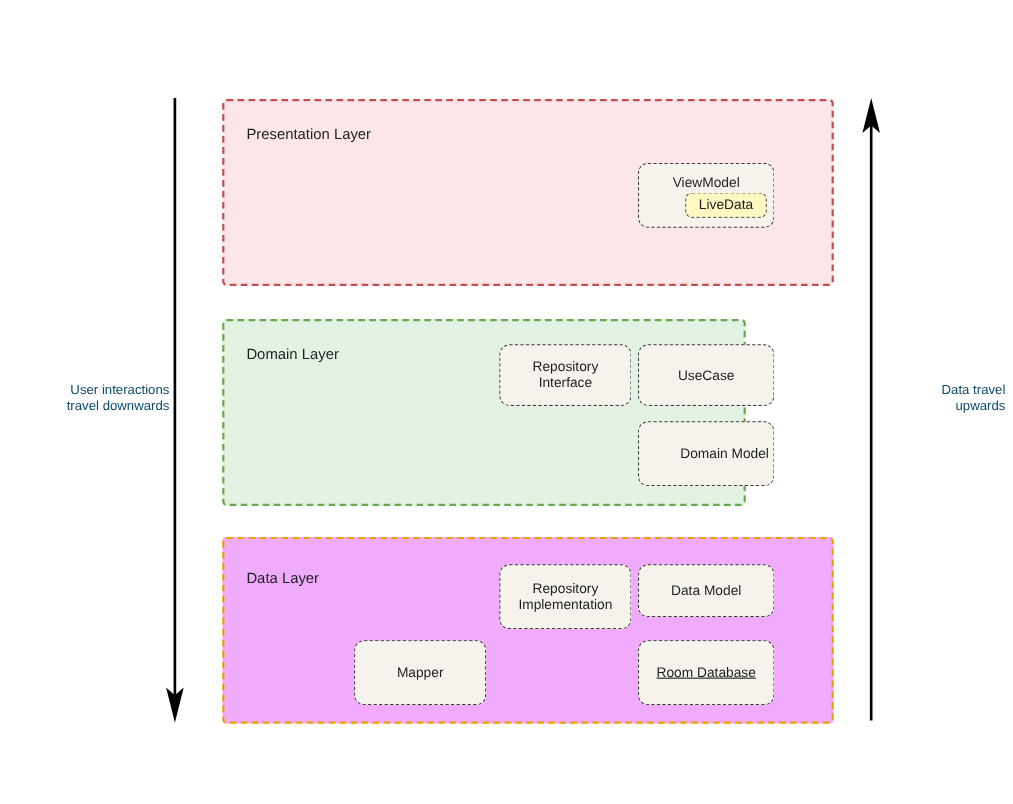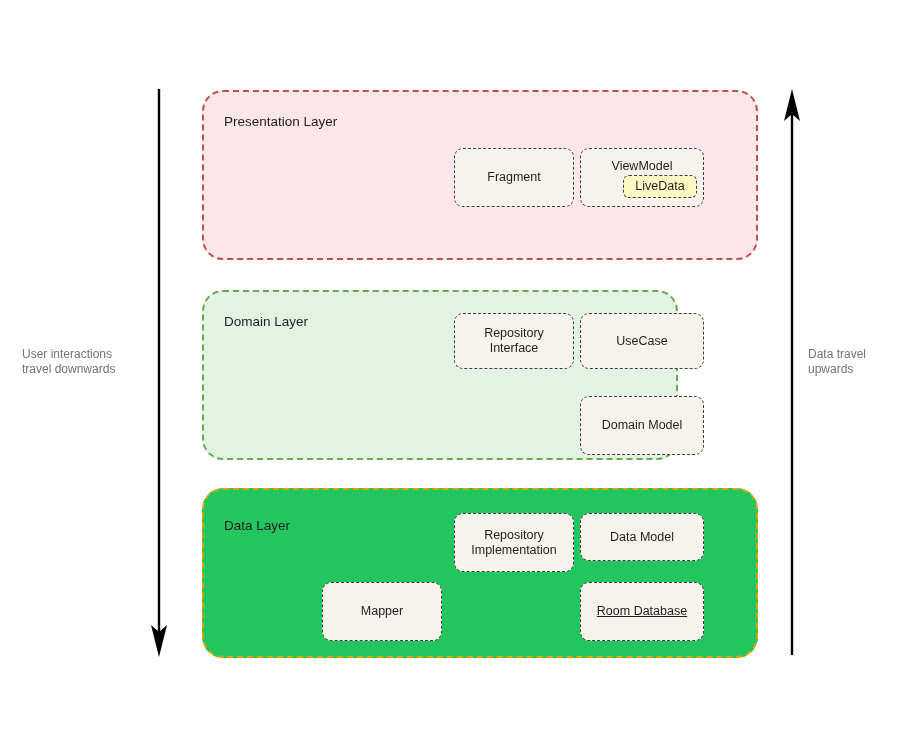--- a/index.html
+++ b/index.html
@@ -17,21 +17,21 @@
     height: 731px;
     background: #ffffff;
     overflow: hidden;
   }
 
   
   .layer {
     position: absolute;
     border-style: dashed;
     border-width: 2px;
-    border-radius: 21px;
+    border-radius: 4px;
     box-sizing: border-box;
   }
   .layer-title {
     position: absolute;
     font-size: 13.5px;
     line-height: 16px;
     color: #1f1f1f;
     white-space: nowrap;
   }
 
@@ -40,21 +40,21 @@
     background: #fce6ea;
     border-color: #c0504d;
   }
   #layer-domain {
     left: 202px; top: 290px; width: 476px; height: 170px;
     background: #e3f3e3;
     border-color: #6aa84f;
   }
   #layer-data {
     left: 202px; top: 488px; width: 556px; height: 170px;
-    background: #22c55e;
+    background: #f0abfc;
     border-color: #e8a200;
   }
 
   
   .node {
     position: absolute;
     box-sizing: border-box;
     background: #f5f3ec;
     border: 1.4px dashed #3d3d3d;
     border-radius: 9px;
@@ -86,22 +86,22 @@
   .node.stacked {
     align-items: flex-start;
     padding-top: 10px;
   }
 
   
   .side-label {
     position: absolute;
     font-size: 12px;
     line-height: 15px;
-    text-align: left;
-    color: #737373;
+    text-align: right;
+    color: #0c4a6e;
     white-space: pre-line;
   }
   #label-left  { left: 22px;  top: 347px; width: 132px; }
   #label-right { left: 808px; top: 347px; width: 106px; }
 
   
   .arrow-svg {
     position: absolute;
     overflow: visible;
   }
@@ -123,23 +123,20 @@
 
   <div class="side-label" id="label-left">User interactions
 travel downwards</div>
 
   <div class="side-label" id="label-right">Data travel
 upwards</div>
 
   <div class="layer" id="layer-presentation">
     <div class="layer-title" style="left:20px; top:22px;">Presentation Layer</div>
 
-    <div class="node" style="left:250px; top:56px; width:120px; height:59px;">
-      <span class="node-label">Fragment</span>
-    </div>
 
     <div class="node stacked" style="left:376px; top:56px; width:124px; height:59px;">
       <span class="node-label" style="width:100%;">ViewModel</span>
       <div class="node-nested" style="right:6px; bottom:8px; width:74px; height:23px;">
         <span class="node-label">LiveData</span>
       </div>
     </div>
   </div>
 
   <div class="layer" id="layer-domain">
@@ -147,21 +144,21 @@
 
     <div class="node" style="left:250px; top:21px; width:120px; height:56px;">
       <span class="node-label" style="white-space:pre-line;">Repository
 Interface</span>
     </div>
 
     <div class="node" style="left:376px; top:21px; width:124px; height:56px;align-items:center;">
       <span class="node-label">UseCase</span>
     </div>
 
-    <div class="node" style="left:376px; top:104px; width:124px; height:59px;">
+    <div class="node" style="left:376px; top:91px; width:124px; height:59px;justify-content:flex-end;">
       <span class="node-label">Domain Model</span>
     </div>
   </div>
 
   <div class="layer" id="layer-data">
     <div class="layer-title" style="left:20px; top:28px;">Data Layer</div>
 
     <div class="node" style="left:250px; top:23px; width:120px; height:59px;">
       <span class="node-label" style="white-space:pre-line;">Repository
 Implementation</span>

